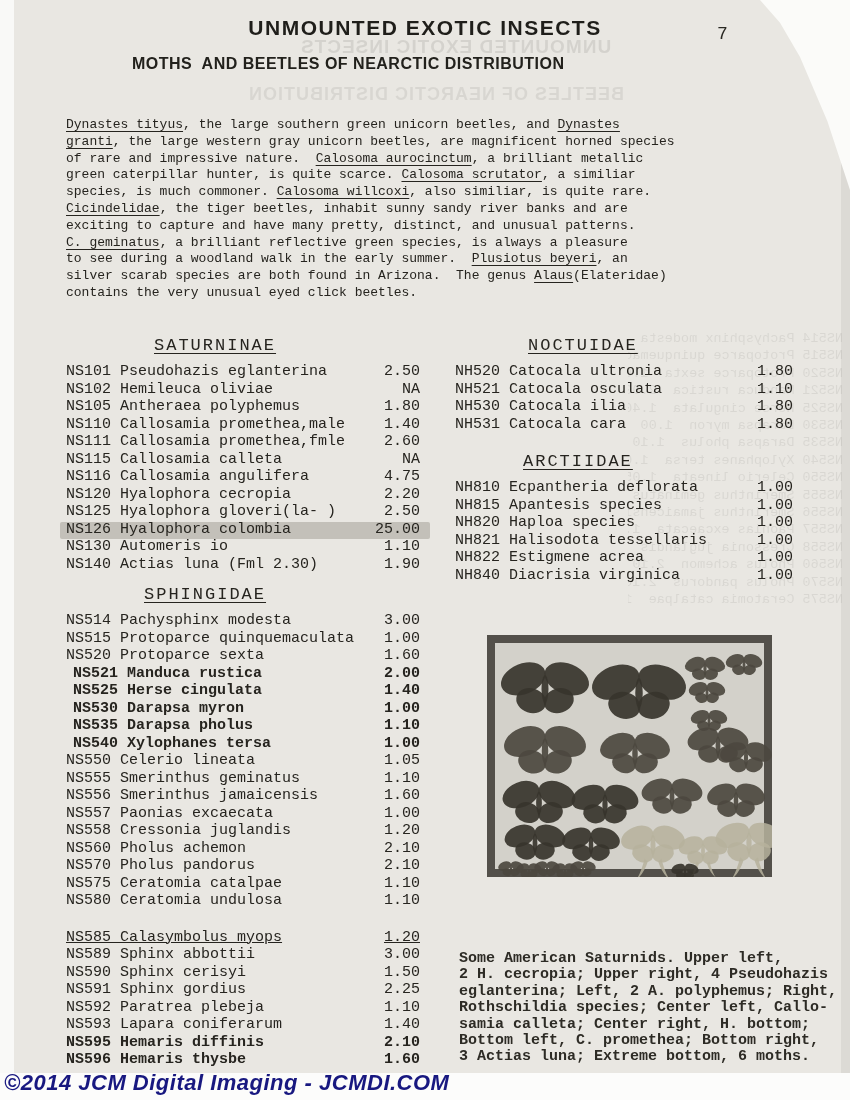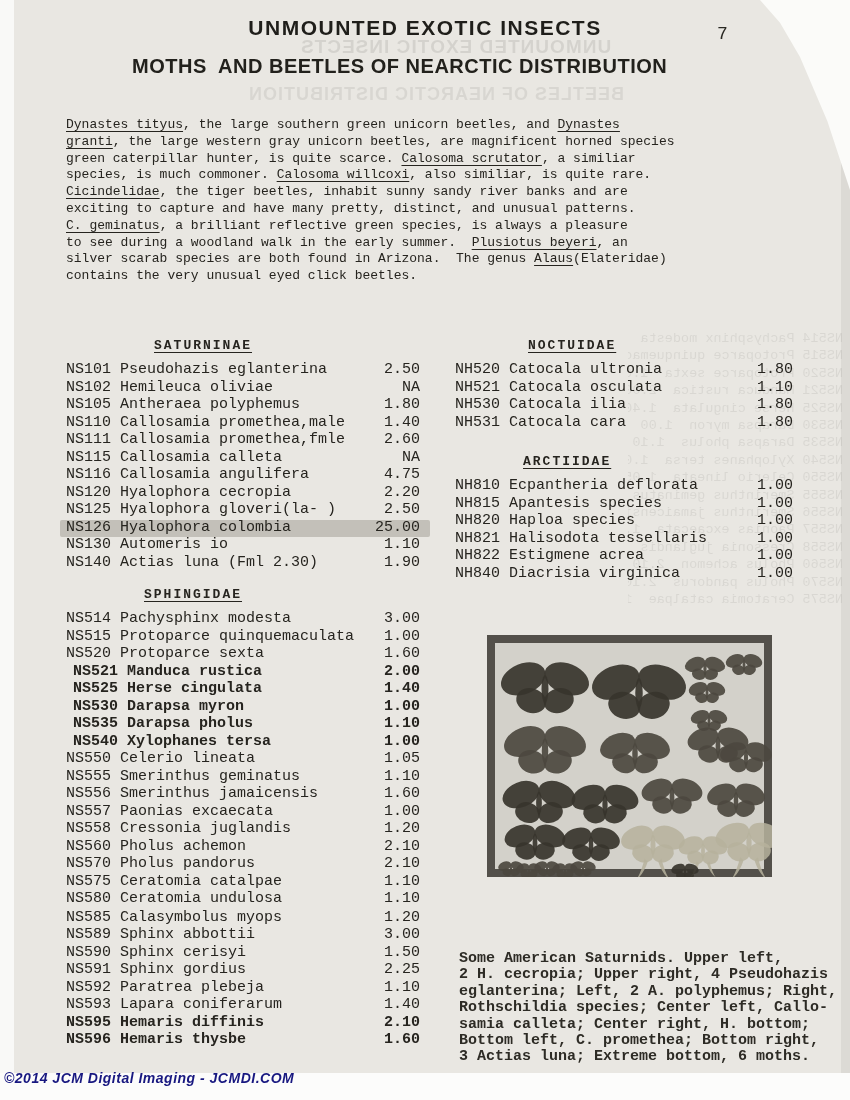--- a/index.html
+++ b/index.html
@@ -31,63 +31,63 @@
   
   .title{
     position:absolute;top:16px;left:0;width:850px;margin:0;text-align:center;
     font-family:"Liberation Sans",sans-serif;font-weight:bold;
     font-size:21px;letter-spacing:1.5px;color:#1f1e1a;
   }
   .pagenum{position:absolute;top:24px;left:717px;font-size:18px;color:#2a2923;}
   .subtitle{
     position:absolute;top:55px;left:132px;margin:0;white-space:pre;
     font-family:"Liberation Sans",sans-serif;font-weight:bold;
-    font-size:20px;letter-spacing:0.5px;color:#22211c;
+    font-size:16px;letter-spacing:0.5px;color:#22211c;
   }
   
   #paragraph{position:absolute;top:117px;left:66px;width:748px;
              font-size:13px;line-height:16.8px;}
   .para-line{white-space:pre;height:16.8px;}
   .u{text-decoration:underline;text-underline-offset:2.5px;}
   
   .catalog{position:absolute;}
   #sec-saturninae{left:66px;top:336px;width:354px;}
   #sec-sphingidae{left:66px;top:585px;width:354px;}
   #sec-noctuidae{left:455px;top:336px;width:338px;}
   #sec-arctiidae{left:455px;top:452px;width:338px;}
-  .sec-title{display:inline-block;font-size:13px;font-weight:bold;
+  .sec-title{display:inline-block;font-size:17px;font-weight:normal;
              letter-spacing:2px;text-decoration:underline;text-underline-offset:3px;
              margin-bottom:8px;}
   #sec-saturninae .sec-title{margin-left:88px;}
   #sec-sphingidae .sec-title{margin-left:78px;}
   #sec-noctuidae .sec-title{margin-left:73px;}
   #sec-arctiidae .sec-title{margin-left:68px;}
   .row{display:flex;justify-content:space-between;position:relative;
        height:17.5px;line-height:17.5px;font-size:15px;white-space:pre;text-align:right;}
   .row .entry{position:relative;z-index:1;}
   .row .price{position:relative;z-index:1;}
   .row.b{font-weight:bold;}
   .row.ind .entry{padding-left:7px;}
-  .row.gap{margin-top:1px;}
+  .row.gap{margin-top:19px;text-decoration:underline;}
   .row.hl::before{
     content:"";position:absolute;left:-6px;right:-10px;top:1px;bottom:-1px;
     background:var(--hl, rgba(108,102,90,0.30));border-radius:2px;z-index:0;
   }
   
   #photo{position:absolute;left:487px;top:635px;width:285px;height:242px;margin:0;}
   #photo svg{display:block;}
   
   #caption{position:absolute;left:459px;top:951px;width:390px;
            font-size:15px;font-weight:bold;line-height:16.4px;color:#2d2b25;}
   .cap-line{white-space:pre;height:16.4px;}
   
   .watermark{
     position:absolute;left:4px;top:1070px;
     font-family:"Liberation Sans",sans-serif;font-weight:bold;font-style:italic;
-    font-size:14px;letter-spacing:0.5px;color:var(--wm,#181880);
+    font-size:22px;letter-spacing:0.5px;color:var(--wm,#181880);
   }
 </style>
 </head>
 <body>
 
 <div class="page">
   <div class="edge-left"></div>
   <div class="edge-right"></div>
   <div class="torn-corner"></div>
   <div class="edge-bottom"></div>
@@ -111,20 +111,21 @@
 NS570 Pholus pandorus  2.10
 NS575 Ceratomia catalpae  1.10</div>
 
   <h1 class="title">UNMOUNTED EXOTIC INSECTS</h1>
   <div class="pagenum">7</div>
   <h2 class="subtitle">MOTHS  AND BEETLES OF NEARCTIC DISTRIBUTION</h2>
 
   <div id="paragraph">
       <div class="para-line"><span class="u">Dynastes tityus</span><span>, the large southern green unicorn beetles, and </span><span class="u">Dynastes</span></div>
       <div class="para-line"><span class="u">granti</span><span>, the large western gray unicorn beetles, are magnificent horned species</span></div>
+      <div class="para-line"><span>of rare and impressive nature.  </span><span class="u">Calosoma aurocinctum</span><span>, a brilliant metallic</span></div>
       <div class="para-line"><span>green caterpillar hunter, is quite scarce. </span><span class="u">Calosoma scrutator</span><span>, a similiar</span></div>
       <div class="para-line"><span>species, is much commoner. </span><span class="u">Calosoma willcoxi</span><span>, also similiar, is quite rare.</span></div>
       <div class="para-line"><span class="u">Cicindelidae</span><span>, the tiger beetles, inhabit sunny sandy river banks and are</span></div>
       <div class="para-line"><span>exciting to capture and have many pretty, distinct, and unusual patterns.</span></div>
       <div class="para-line"><span class="u">C. geminatus</span><span>, a brilliant reflective green species, is always a pleasure</span></div>
       <div class="para-line"><span>to see during a woodland walk in the early summer.  </span><span class="u">Plusiotus beyeri</span><span>, an</span></div>
       <div class="para-line"><span>silver scarab species are both found in Arizona.  The genus </span><span class="u">Alaus</span><span>(Elateridae)</span></div>
       <div class="para-line"><span>contains the very unusual eyed click beetles.</span></div>
     </div>
 

